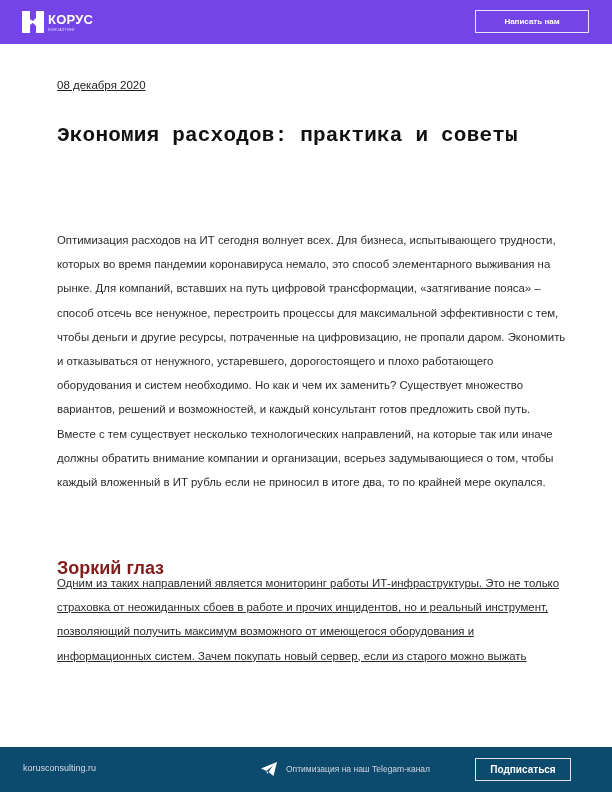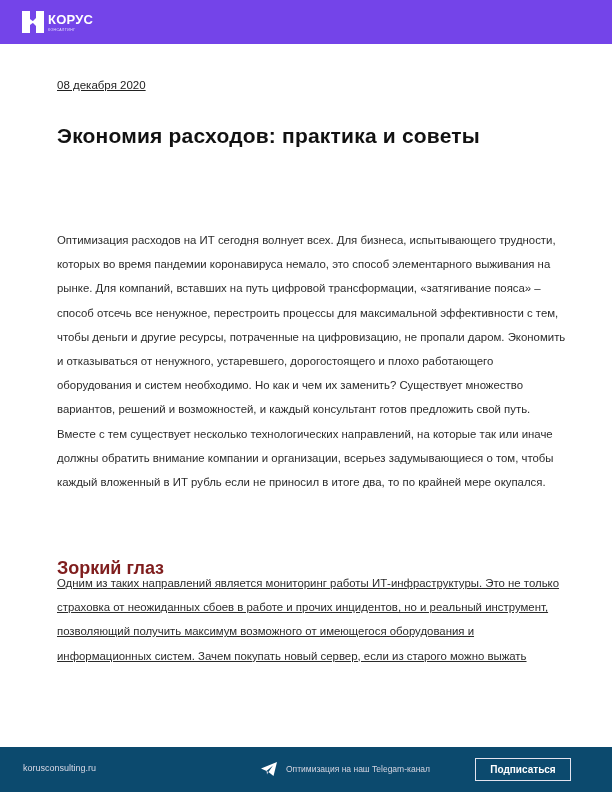--- a/index.html
+++ b/index.html
@@ -18,21 +18,21 @@
     .logo-sub { color: #e6ddff; font-size: 3.5px; letter-spacing: 0.4px; line-height: 5px; margin-top: 2px; }
 
     .btn-write {
       position: absolute; left: 475px; top: 10px; width: 114px; height: 23px;
       border: 1.5px solid #e9e2ff; background: transparent;
       color: #fff; font-size: 8px; font-weight: bold;
       display: flex; align-items: center; justify-content: center; cursor: pointer;
     }
 
     .date { position: absolute; left: 57px; top: 79px; font-size: 11.5px; color: #222; text-decoration: underline; }
-    .title { position: absolute; left: 57px; top: 124px; font-size: 21px; font-weight: bold; color: #111; letter-spacing: 0.2px; }
+    .title { position: absolute; left: 57px; top: 124px; font-size: 21px; font-weight: bold; color: #111; letter-spacing: 0.2px; font-family: Liberation Mono, monospace; }
 
     .para {
       position: absolute; left: 57px; width: 510px;
       font-size: 11.4px; line-height: 24.2px; color: #2b2b2b;
     }
     .para1 { top: 194px; margin-top: 34px; }
     .subheading { position: absolute; left: 57px; top: 529px; font-size: 18px; font-weight: bold; color: #7f1d1d; margin-top: 29px; }
     .para2 { top: 571px; text-decoration: underline; }
 
     .footer {
@@ -60,20 +60,21 @@
         <rect x="14" y="0" width="8" height="22" fill="#ffffff"></rect>
         <polygon points="8,8 12,11 8,14" fill="#ffffff"></polygon>
         <polygon points="14,7 10,11 14,15" fill="#ffffff"></polygon>
       </svg>
     </div>
     <div class="logo-text">
       <div class="logo-name">КОРУС</div>
       <div class="logo-sub">КОНСАЛТИНГ</div>
     </div>
   </div>
+  <div class="btn-write">Написать нам</div>
 </div>
 
 <div class="date">08 декабря 2020</div>
 <h1 class="title">Экономия расходов: практика и советы</h1>
 
 <p class="para para1">Оптимизация расходов на ИТ сегодня волнует всех. Для бизнеса, испытывающего трудности, которых во время пандемии коронавируса немало, это способ элементарного выживания на рынке. Для компаний, вставших на путь цифровой трансформации, «затягивание пояса» – способ отсечь все ненужное, перестроить процессы для максимальной эффективности с тем, чтобы деньги и другие ресурсы, потраченные на цифровизацию, не пропали даром. Экономить и отказываться от ненужного, устаревшего, дорогостоящего и плохо работающего оборудования и систем необходимо. Но как и чем их заменить? Существует множество вариантов, решений и возможностей, и каждый консультант готов предложить свой путь. Вместе с тем существует несколько технологических направлений, на которые так или иначе должны обратить внимание компании и организации, всерьез задумывающиеся о том, чтобы каждый вложенный в ИТ рубль если не приносил в итоге два, то по крайней мере окупался.</p>
 <h2 class="subheading">Зоркий глаз</h2>
 <p class="para para2">Одним из таких направлений является мониторинг работы ИТ-инфраструктуры. Это не только страховка от неожиданных сбоев в работе и прочих инцидентов, но и реальный инструмент, позволяющий получить максимум возможного от имеющегося оборудования и информационных систем. Зачем покупать новый сервер, если из старого можно выжать</p>
 
 <div class="footer">

